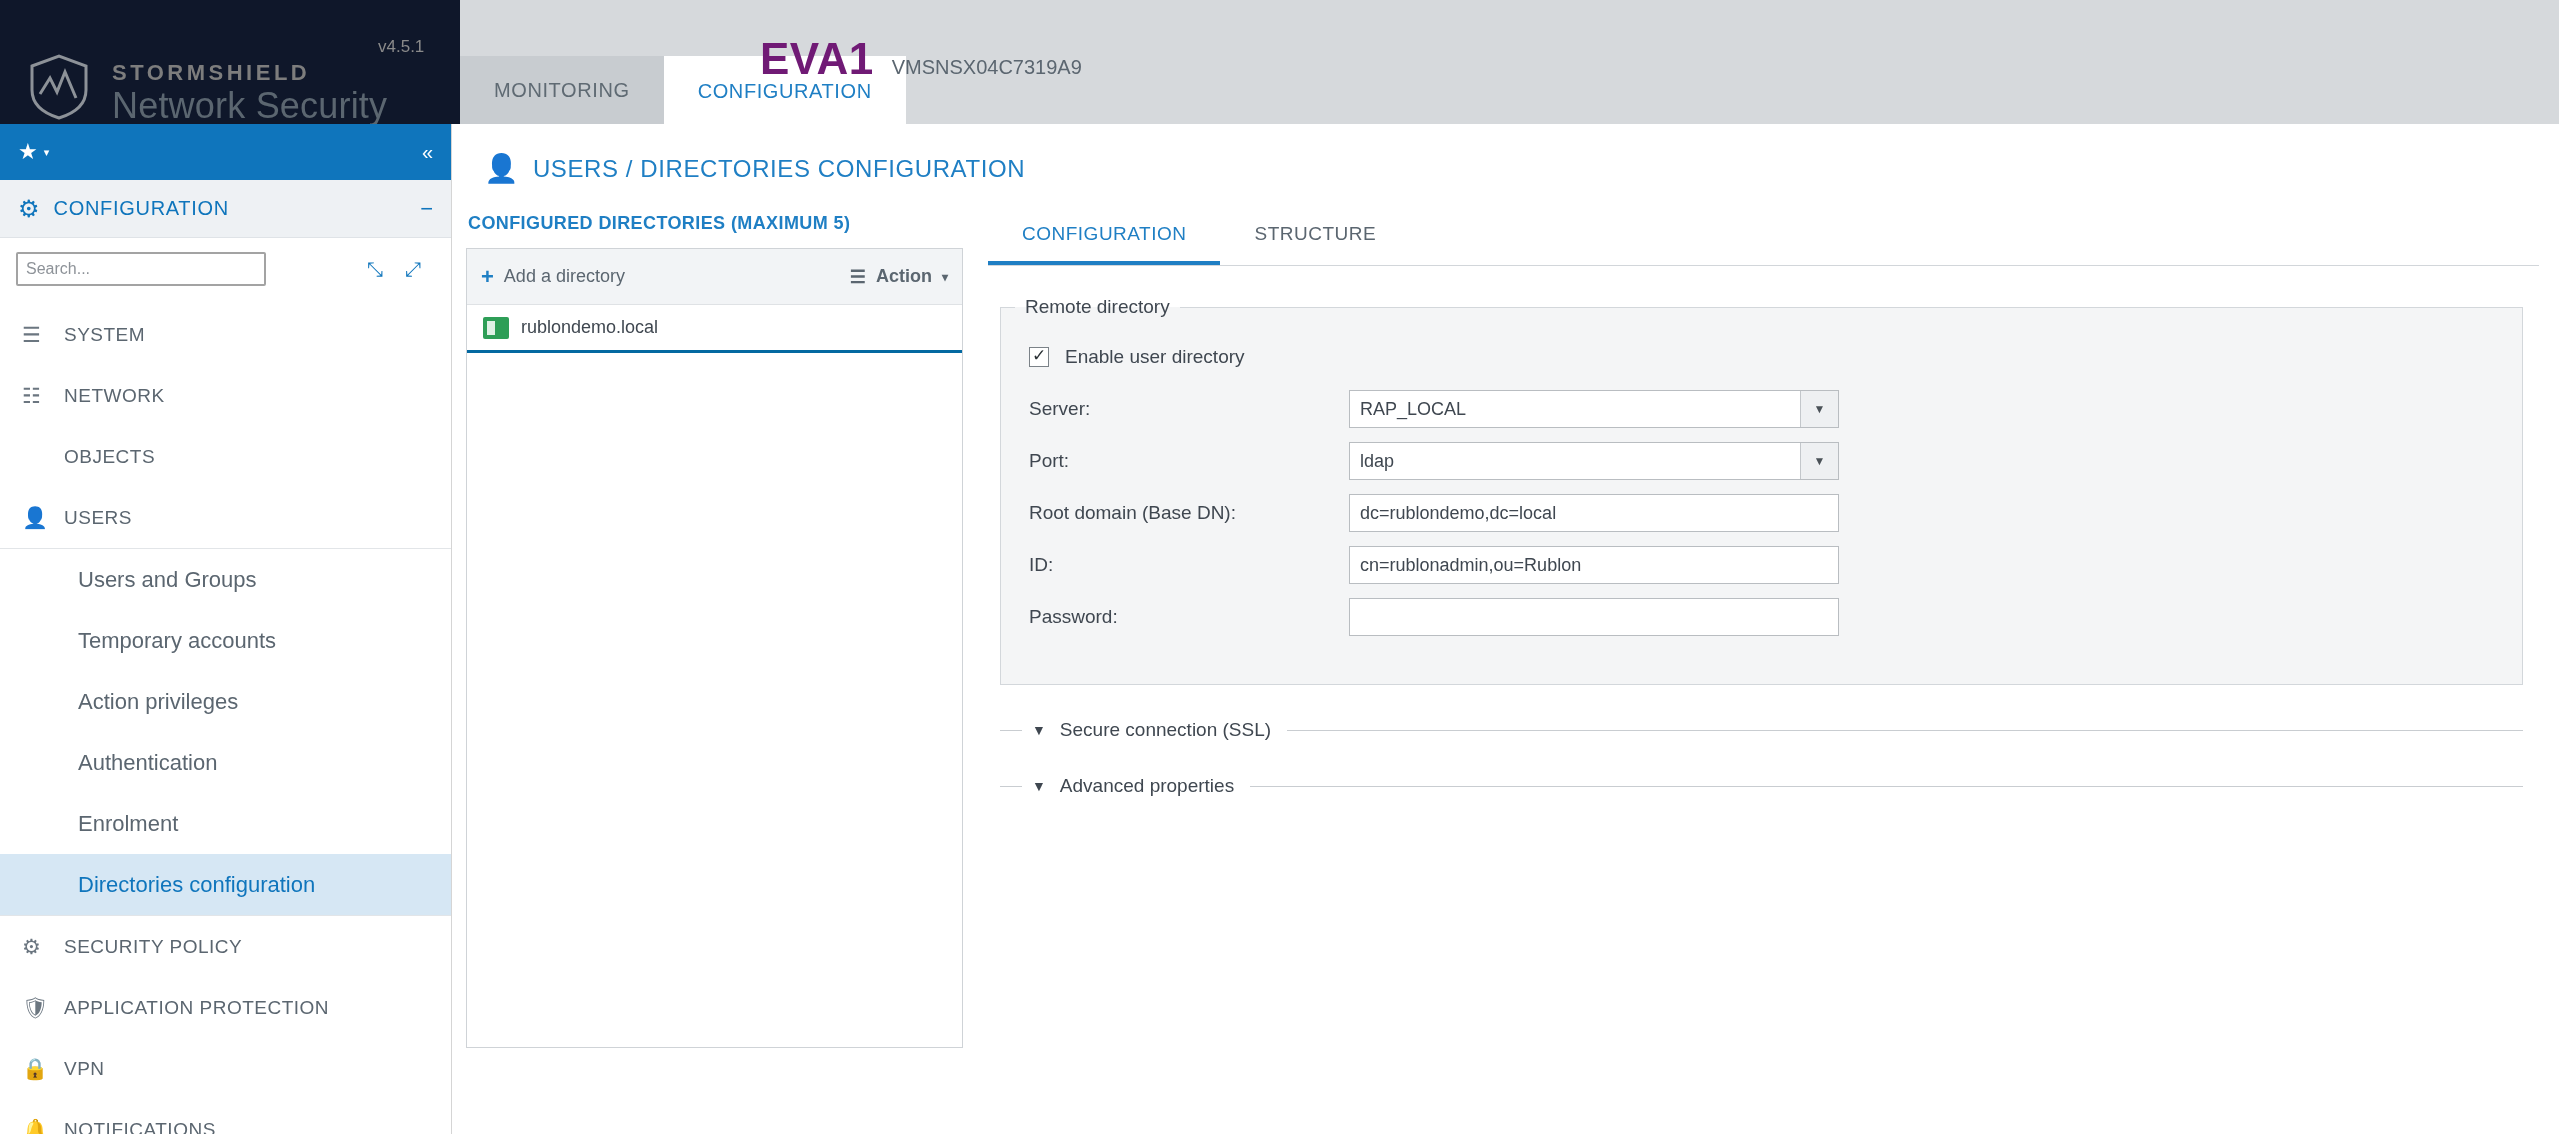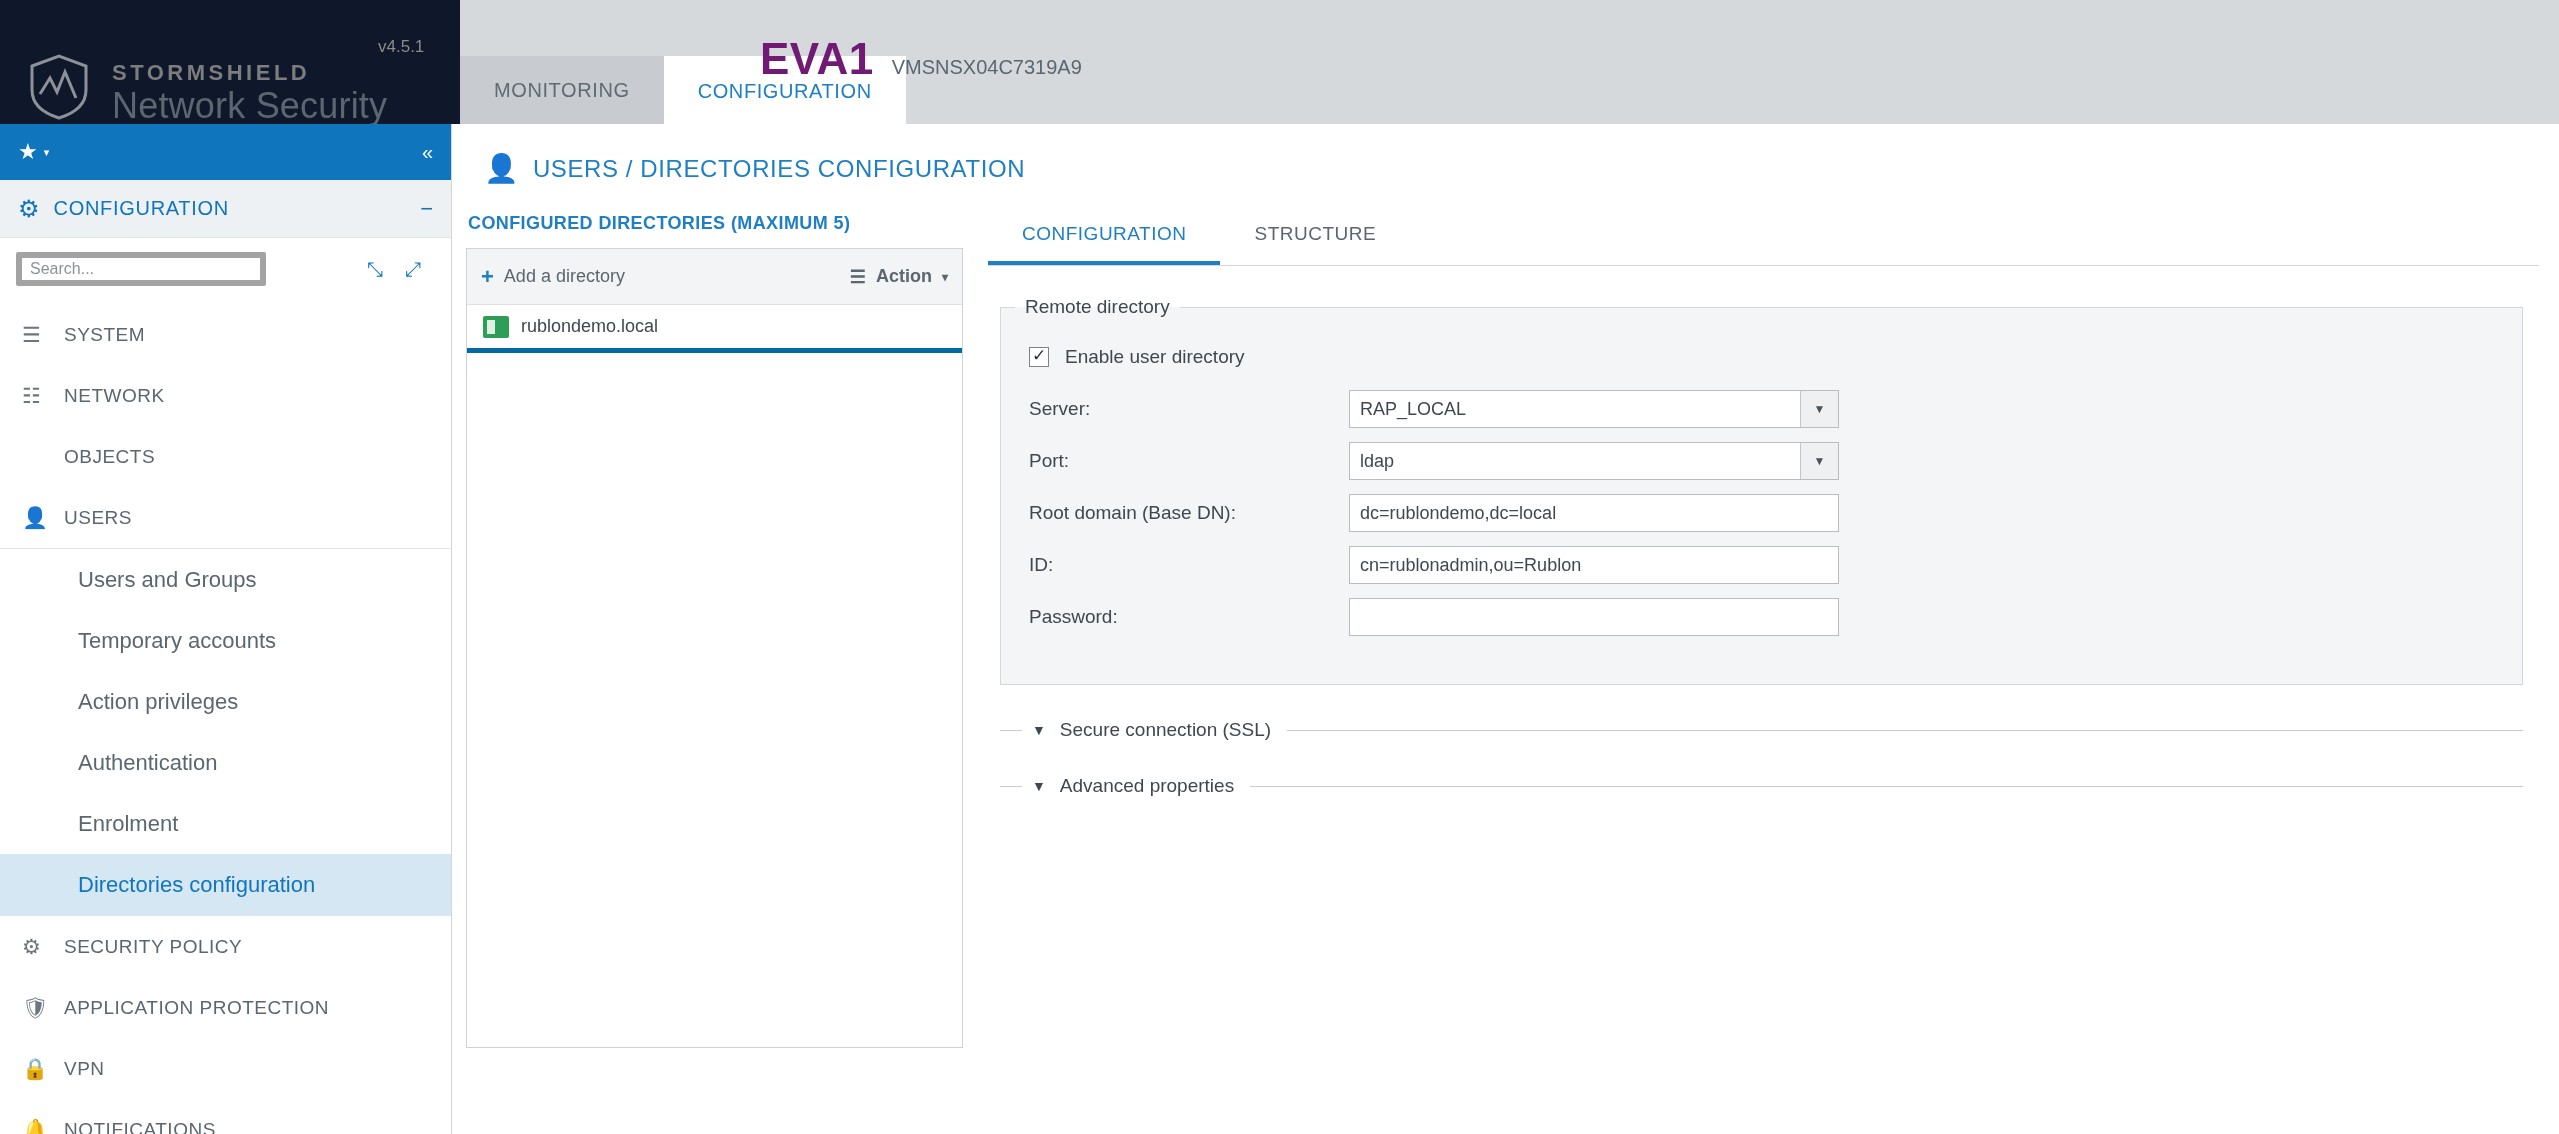--- a/index.html
+++ b/index.html
@@ -78,21 +78,21 @@
   }
   .gear { font-size: 24px; margin-right: 14px; color: #0f75bc; }
   .config-head-label { font-size: 20px; letter-spacing: 0.7px; flex: 1; }
   .minus { font-size: 22px; color: #0f75bc; }
 
   .search-row {
     height: 62px; display: flex; align-items: center; padding: 0 16px;
     background: #ffffff;
   }
   .search-input {
-    width: 250px; height: 34px; border: 6px solid #a3a3a3; border-radius: 2px;
+    width: 250px; height: 34px; border: 2px solid #a3a3a3; border-radius: 2px;
     font-size: 16px; padding: 0 8px; color: #555; background: #fff;
   }
   .search-input::placeholder { color: #8d9298; }
   .sz-icons { margin-left: auto; display: flex; gap: 22px; color: #0f75bc; font-size: 20px; padding-right: 14px;}
 
   .nav { padding-top: 4px; }
   .nav-item {
     height: 61px; display: flex; align-items: center; padding-left: 22px;
     font-size: 19px; color: #5b6670; cursor: pointer; letter-spacing: 0.5px;
   }
@@ -135,21 +135,21 @@
   .plus { color: #1f7fc4; font-size: 22px; font-weight: bold; }
   .dir-action { margin-left: auto; display: flex; align-items: center; gap: 10px; font-size: 18px; font-weight: bold; }
   .burger { font-size: 18px; color: #5b6670; }
   .caret { font-size: 12px; }
   .dir-col {
     height: 46px; background: #f7f8f9; border-bottom: 1px solid #dfe2e5;
     display: flex; align-items: center; padding-left: 12px; font-size: 18px; color: #5b6670;
   }
   .dir-row {
     height: 48px; display: flex; align-items: center; padding-left: 16px;
-    font-size: 18px; color: #3f4750; border-bottom: 5px solid #0369a1;
+    font-size: 18px; color: #3f4750; border-bottom: 3px solid #0369a1;
   }
   .dir-row .row-ico {
     width: 26px; height: 22px; margin-right: 12px; display: inline-block;
     background: #2e9e57; border-radius: 2px; position: relative;
   }
   .dir-row .row-ico::after {
     content: ""; position: absolute; left: 4px; top: 4px; width: 8px; height: 14px;
     background: #ffffff; opacity: .85;
   }
 

